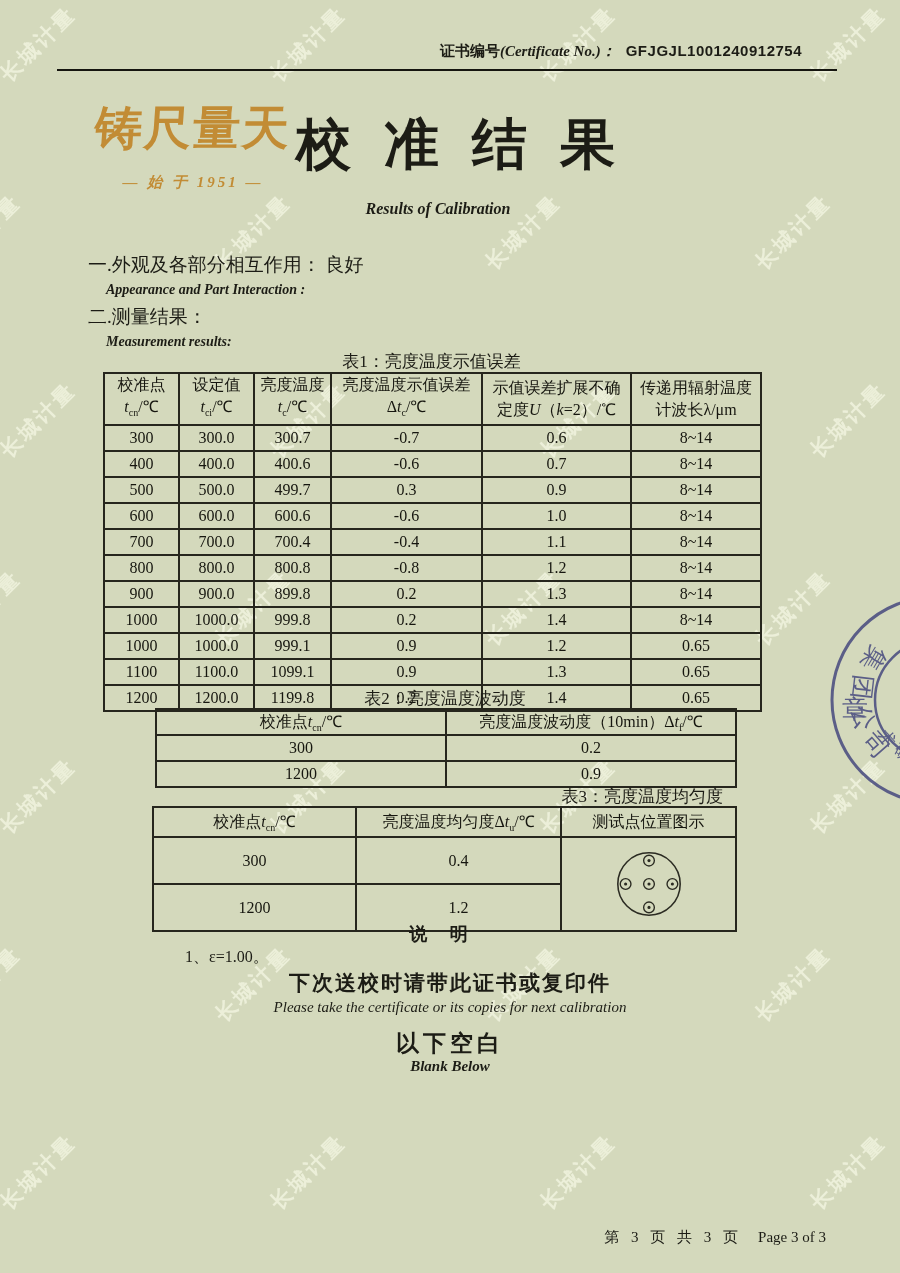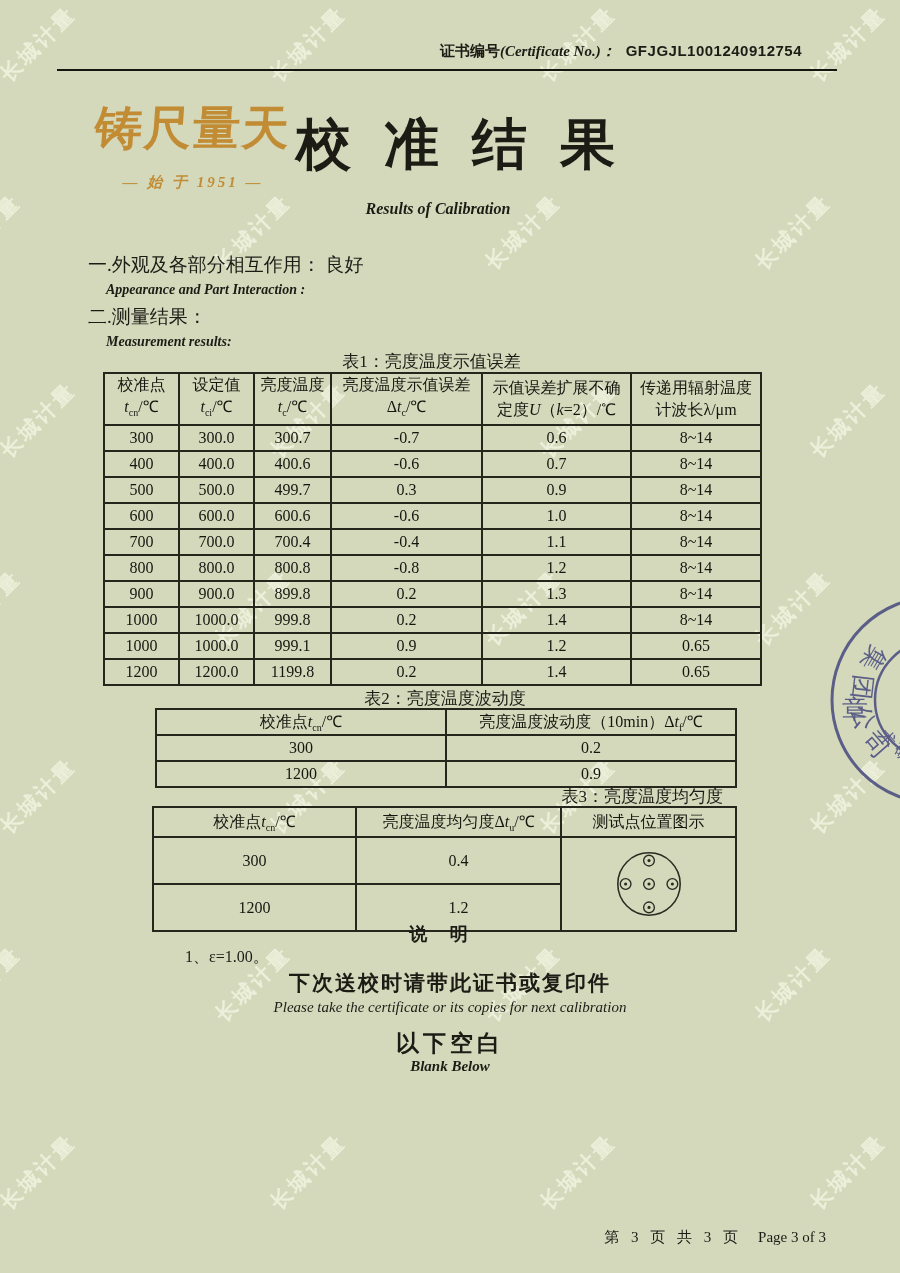--- a/index.html
+++ b/index.html
@@ -230,20 +230,28 @@
           <td>0.2</td>
           <td>1.4</td>
           <td>8~14</td>
         </tr>
         <tr>
           <td>1000</td>
           <td>1000.0</td>
           <td>999.1</td>
           <td>0.9</td>
           <td>1.2</td>
+          <td>0.65</td>
+        </tr>
+        <tr>
+          <td>1100</td>
+          <td>1100.0</td>
+          <td>1099.1</td>
+          <td>0.9</td>
+          <td>1.3</td>
           <td>0.65</td>
         </tr>
         <tr>
           <td>1200</td>
           <td>1200.0</td>
           <td>1199.8</td>
           <td>0.2</td>
           <td>1.4</td>
           <td>0.65</td>
         </tr>

